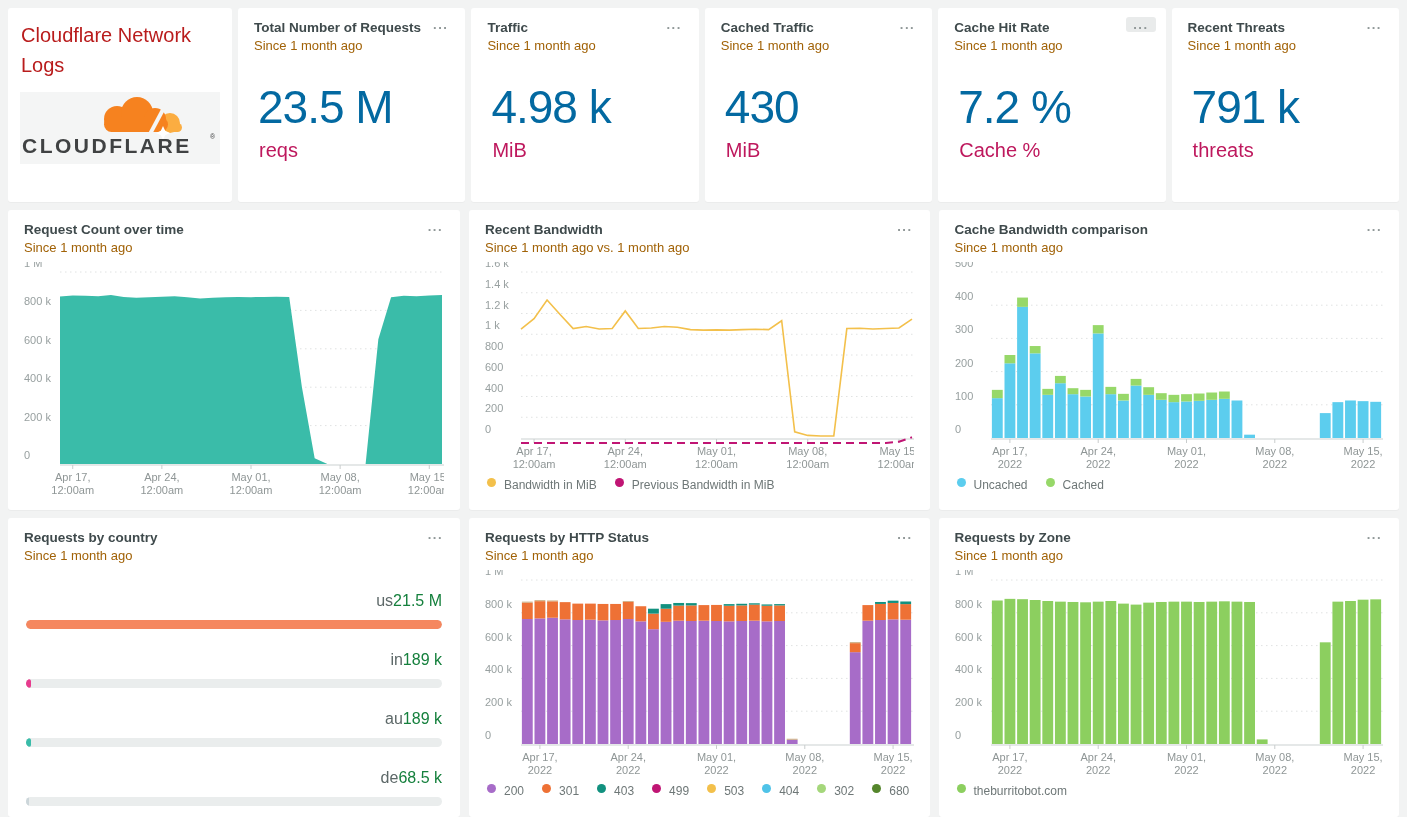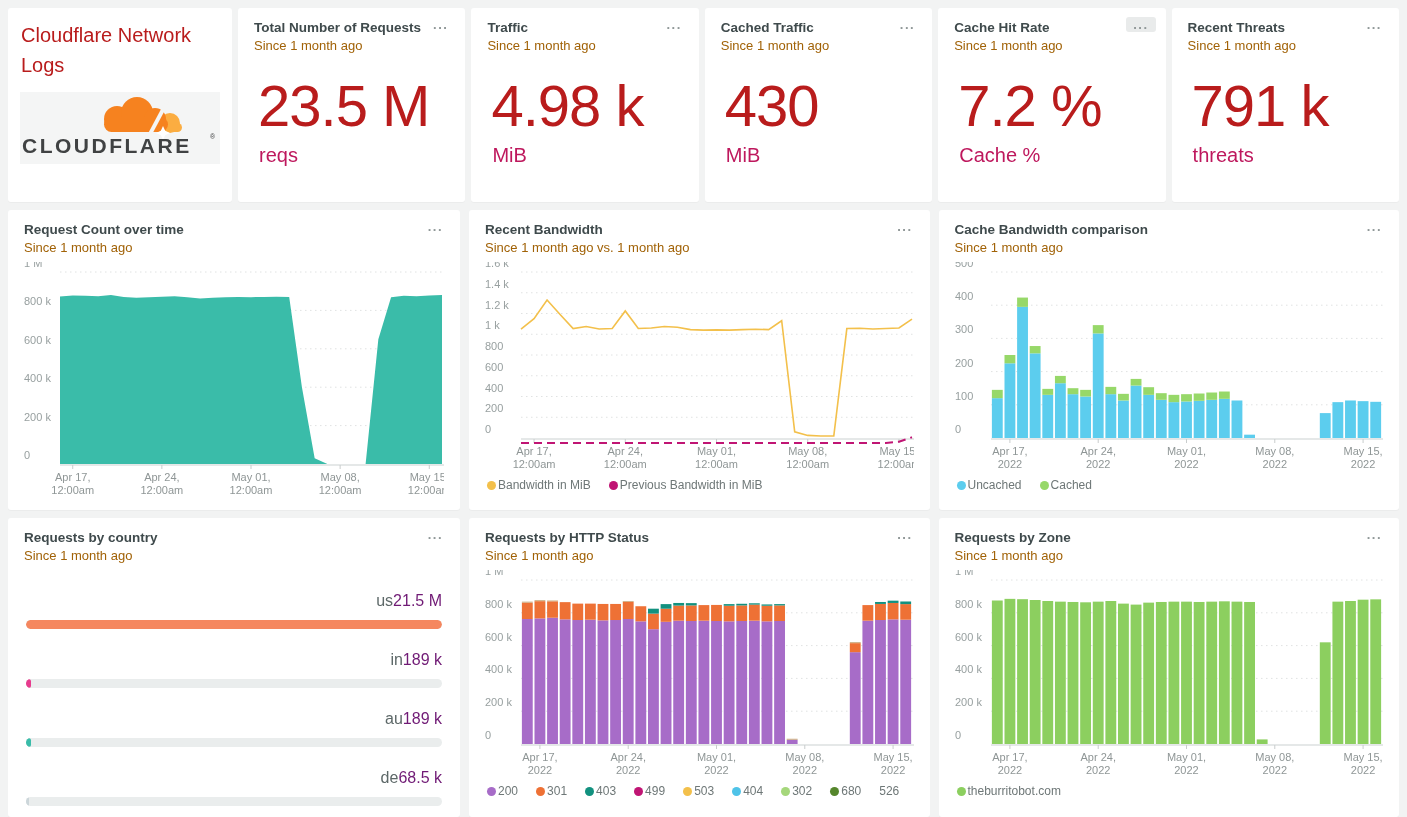--- a/index.html
+++ b/index.html
@@ -12,38 +12,38 @@
   .row-mid{height:300px}
   .row-bot{height:299px}
   .card{background:#ffffff;border-radius:3px;position:relative;overflow:hidden;
         box-shadow:0 1px 1px rgba(0,0,0,.03)}
   .card-head{padding:11px 16px 0}
   .c-title{font-size:13.5px;font-weight:700;color:#3f4a4c;line-height:1.35}
   .c-sub{font-size:13px;color:#a16207;line-height:1.45}
   .dots{position:absolute;top:9px;right:10px;color:#8f9797;font-size:13px;font-weight:700;
         letter-spacing:1.5px;cursor:pointer;padding:1px 7px;border-radius:3px;line-height:1}
   .dots.hl{background:#e9ebeb}
-  .stat-value{font-size:58px;color:#b91c1c;margin:16px 0 0 20px;letter-spacing:-1px;white-space:nowrap}
+  .stat-value{font-size:46px;color:#0369a1;margin:24px 0 0 20px;letter-spacing:-1px;white-space:nowrap}
   .stat-unit{font-size:20px;color:#be185d;margin:5px 0 0 21px}
   .brand-title{font-size:20px;font-weight:400;color:#b91c1c;margin:12px 0 0 13px;line-height:1.5}
   .logo-wrap{margin:12px 12px 0;background:#f4f5f5;height:72px;display:flex;
              align-items:center;justify-content:center}
   svg.cf{width:200px;height:62px}
   .chart-body{padding:4px 16px 0}
   .chart-svg{display:block;width:100%}
   #chart-0{height:238px}
   #chart-1,#chart-2{height:212px}
   #chart-4,#chart-5{height:210px}
   .legend{display:flex;gap:18px;margin:4px 0 0 18px;align-items:center;flex-wrap:wrap}
-  .litem{display:flex;align-items:center;gap:2px;font-size:12px;color:#6e7777;cursor:pointer}
+  .litem{display:flex;gap:8px;font-size:12px;color:#6e7777;cursor:pointer}
   .ldot{width:9px;height:9px;border-radius:50%;display:inline-block;flex:none}
   .crows{padding:4px 18px 0}
   .crow{margin-top:22px}
   .crow-top{display:flex;justify-content:flex-end;font-size:16px;color:#5d6868}
-  .cval{color:#701a75}
+  .cval{color:#15803d}
   .ctrack{margin-top:10px;height:9px;border-radius:5px;background:#eaeded;overflow:hidden}
   .cfill{height:100%;border-radius:5px;min-width:3px}
 </style>
 </head>
 <body>
 
 <div class="dash">
 
   <div class="row row-top">
 

